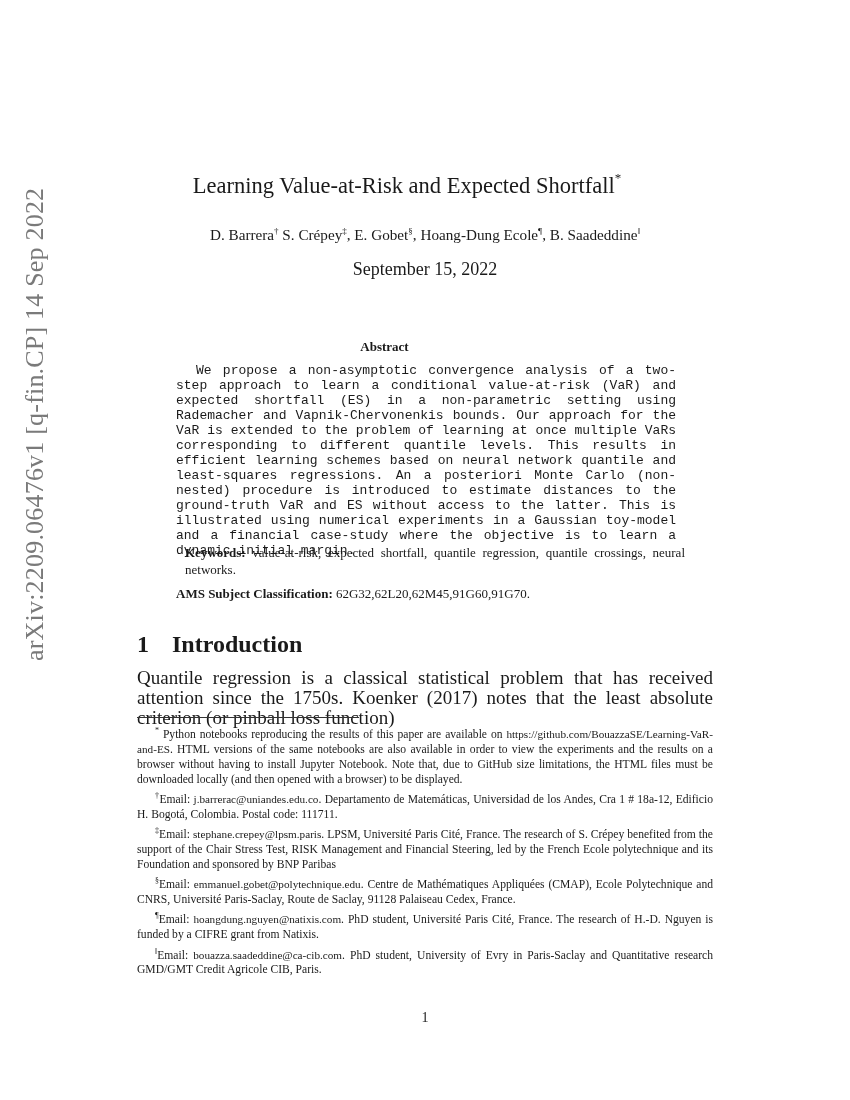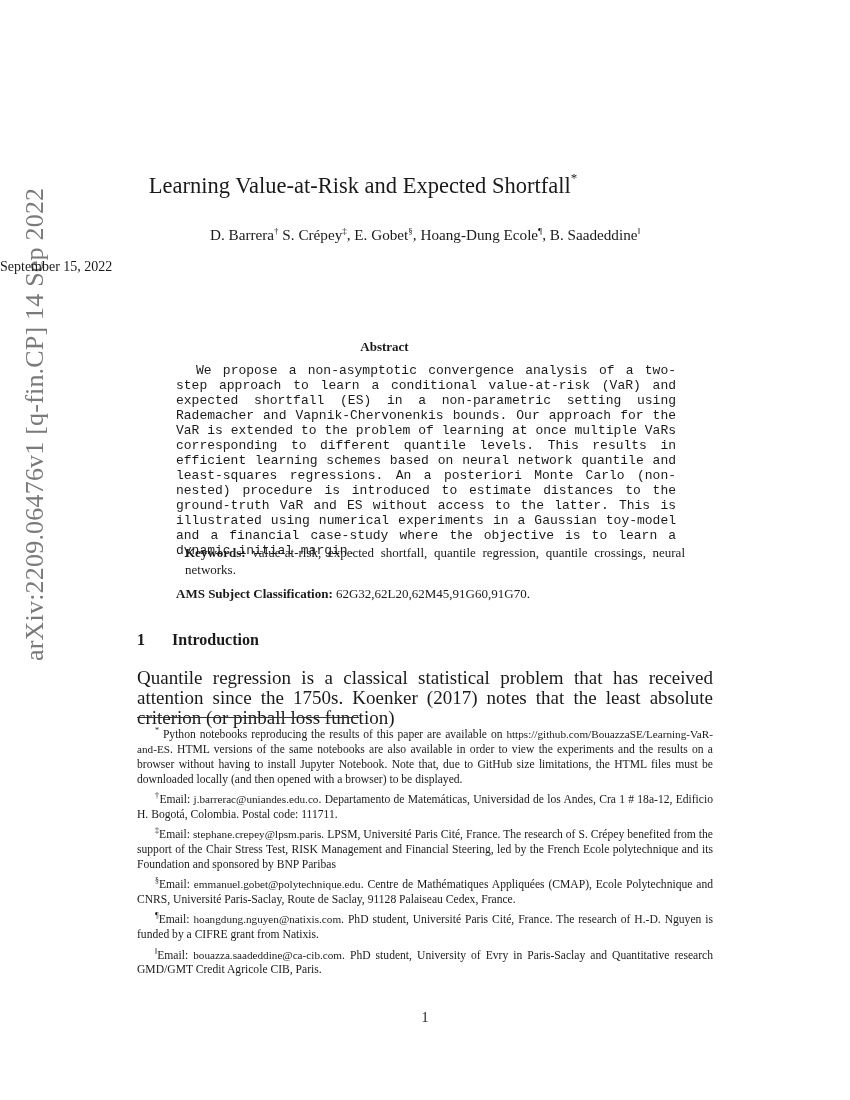--- a/index.html
+++ b/index.html
@@ -14,35 +14,35 @@
     position: absolute; left: 20px; top: 661px;
     transform-origin: 0 0; transform: rotate(-90deg);
     font-family: "Liberation Serif", serif; font-size: 26px;
     color: #7a7a7a; white-space: nowrap; letter-spacing: 0.2px;
     width: 380px;
   }
 
   .title {
     position: absolute; left: 0; width: 726px; top: 172px;
     text-align: center; font-family: "Liberation Serif", serif;
-    font-size: 22.5px; color: #1a1a1a;
+    font-size: 22.5px; color: #1a1a1a; padding-left: 44px;
   }
   .title sup { font-size: 13px; position: relative; top: -2px; }
 
   .authors {
     position: absolute; left: 0; width: 850px; top: 226px;
     text-align: center; font-family: "Liberation Serif", serif;
     font-size: 15.2px;
   }
   .authors sup { font-size: 9px; }
 
   .date {
     position: absolute; left: 0; width: 850px; top: 259px;
-    font-family: "Liberation Serif", serif;
-    font-size: 14px;
+    text-align: center; font-family: "Liberation Serif", serif;
+    font-size: 18px;
   }
 
   .abstract-heading {
     position: absolute; left: 0; width: 769px; top: 339px;
     text-align: center; font-family: "Liberation Serif", serif;
     font-weight: bold; font-size: 13px;
   }
   .abstract-body {
     position: absolute; left: 176px; width: 500px; top: 363px;
     font-family: Liberation Mono, monospace; font-size: 13px; line-height: 15px;
@@ -55,21 +55,21 @@
     margin-left: 9px;
   }
   .ams {
     position: absolute; left: 176px; width: 500px; top: 586px;
     font-family: "Liberation Serif", serif; font-size: 13px; line-height: 16.6px;
   }
   .bold { font-weight: bold; }
 
   .section-heading {
     position: absolute; left: 137px; top: 631px;
-    font-family: "Liberation Serif", serif; font-weight: bold; font-size: 16px;
+    font-family: "Liberation Serif", serif; font-weight: bold; font-size: 24px;
   }
   .section-heading .num { display: inline-block; width: 35px; }
 
   .intro-body {
     position: absolute; left: 137px; width: 576px; top: 668px;
     font-family: "Liberation Serif", serif; font-size: 19px; line-height: 20px;
     text-align: justify;
   }
 
   .footnote-rule {

